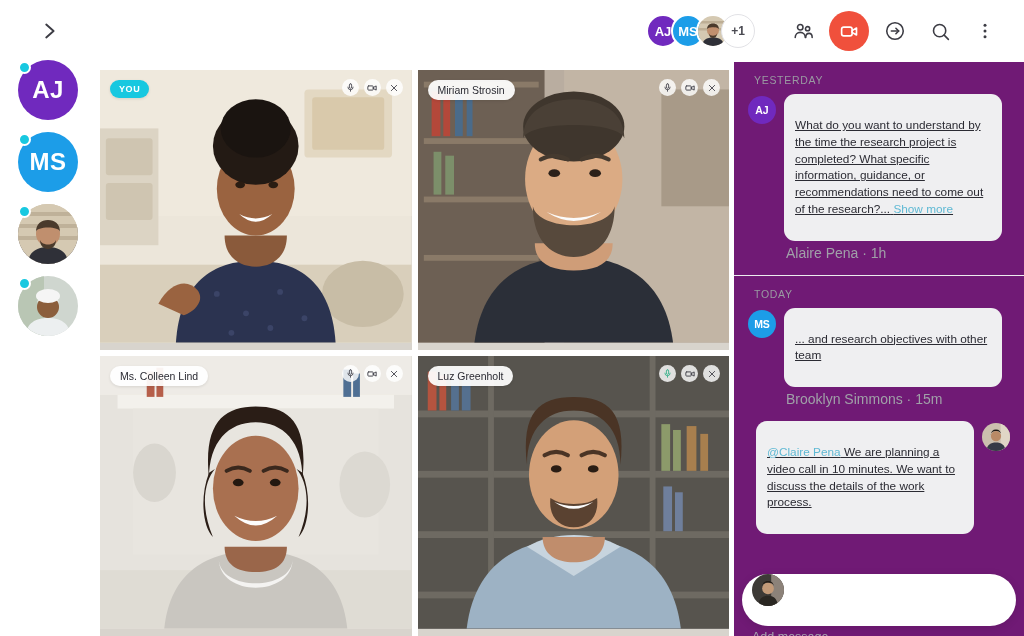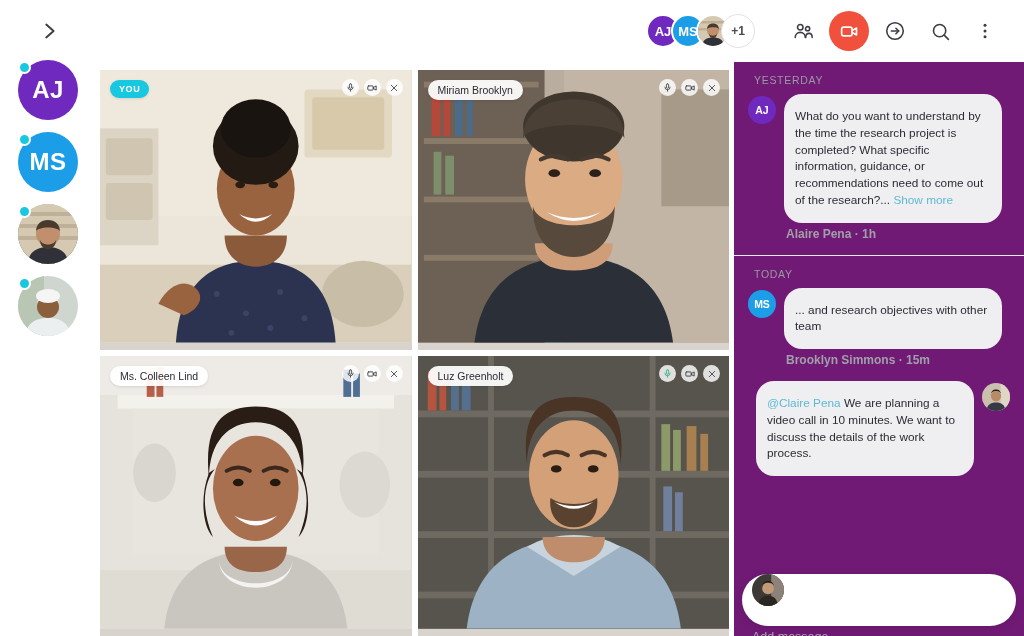--- a/index.html
+++ b/index.html
@@ -95,25 +95,25 @@
   .msg { display: flex; align-items: flex-start; gap: 8px; margin-bottom: 4px; }
   .msg.out { flex-direction: row-reverse; }
   .m-av {
     width: 28px; height: 28px; border-radius: 50%; flex: 0 0 28px;
     display:flex; align-items:center; justify-content:center;
     color:#fff; font-size: 10.5px; font-weight: 700;
     background-size: cover; background-position: center; margin-top: 2px;
   }
   .m-body { max-width: 218px; }
   .bubble {
-    background: #EFEFF1; border-radius: 18px; padding: 14px 11px;
-    font-size: 11.8px; line-height: 1.42; color: #2B2B33;
+    background: #EFEFF1; border-radius: 11px; padding: 23px 11px;
+    font-size: 11.8px; line-height: 1.42; color: #2B2B33; text-decoration: underline;
   }
   .bubble.short { display: inline-block; }
-  .meta { font-size: 12px; color: #A0A0A8; margin: 4px 2px 10px 2px; font-weight: bold; }
+  .meta { font-size: 14px; color: #A0A0A8; margin: 4px 2px 10px 2px; }
   .meta.r { text-align: right; }
   .link { color: #5FB9D4; cursor: pointer; }
   .mention { color: #5FB9D4; }
 
   
   .composer {
     margin: 0 8px 10px 8px; height: 52px; background: #fff;
     border-radius: 26px; box-shadow: 0 2px 10px rgba(0,0,0,.10);
     display: flex; align-items: flex-start; padding: 0 8px 0 10px; gap: 24px; flex-direction: column;
   }
@@ -326,21 +326,21 @@
         <ellipse cx="160" cy="112" rx="50" ry="60" fill="#dbab84"></ellipse>
         <ellipse cx="160" cy="58" rx="52" ry="36" fill="#3f362d"></ellipse>
         <path d="M108 70c0-26 22-40 52-40s52 14 52 40c-6-18-98-18-104 0z" fill="#4a4036"></path>
         <ellipse cx="140" cy="106" rx="6" ry="4" fill="#2c211a"></ellipse>
         <ellipse cx="182" cy="106" rx="6" ry="4" fill="#2c211a"></ellipse>
         <path d="M126 92q14-8 28 0" stroke="#453a2f" stroke-width="4" fill="none" stroke-linecap="round"></path>
         <path d="M168 92q14-8 28 0" stroke="#453a2f" stroke-width="4" fill="none" stroke-linecap="round"></path>
         <path d="M118 140c0 34 18 52 42 52s42-18 42-52c-6 26-78 26-84 0z" fill="#57493c"></path>
         <path d="M132 146q28 18 56 0 -28 12 -56 0z" fill="#fbfbfb"></path>
       </svg>
-      <div class="name-pill">Miriam Brooklyn</div>
+      <div class="name-pill">Miriam Strosin</div>
       <div class="tile-ctrls">
         <div class="ctrl">
           <svg width="9" height="9" viewBox="0 0 24 24" fill="none" stroke="#4A4A52" stroke-width="2.4" stroke-linecap="round">
             <rect x="9" y="2" width="6" height="12" rx="3"></rect>
               <path d="M5 11a7 7 0 0 0 14 0"></path>
               <line x1="12" y1="18" x2="12" y2="22"></line>
           </svg>
         </div>
         <div class="ctrl">
           <svg width="10" height="10" viewBox="0 0 24 24" fill="none" stroke="#4A4A52" stroke-width="2.4" stroke-linecap="round" stroke-linejoin="round">

